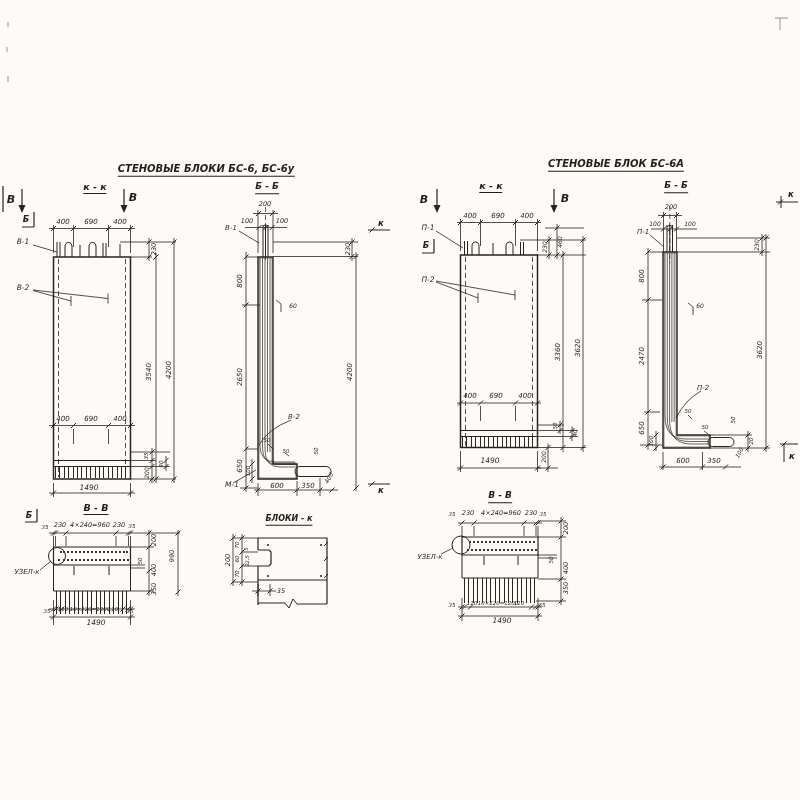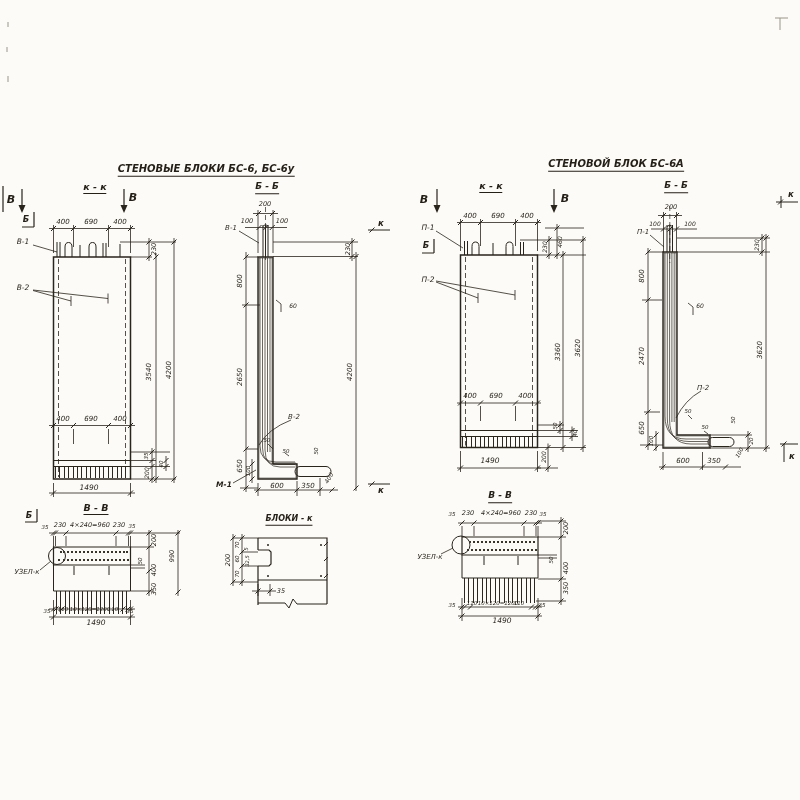--- a/index.html
+++ b/index.html
@@ -116,21 +116,21 @@
   <div class="hatchv" style="left:462px;top:437px;width:74px;height:10px;"></div>
   <div class="hatchv" style="left:464px;top:578px;width:73px;height:25px;"></div>
 
   <div class="dotrow" style="left:60px;top:551px;width:68px;"></div>
   <div class="dotrow" style="left:58px;top:559px;width:71px;"></div>
   <div class="dotrow" style="left:469px;top:541px;width:66px;"></div>
   <div class="dotrow" style="left:467px;top:549px;width:70px;"></div>
 
   <div id="labels">
       <span class="lbl ul bold" style="left: 206px; top: 170px; font-size: 10px; transform: translate(-50%, -50%) rotate(0deg);">СТЕНОВЫЕ БЛОКИ БС-6, БС-6у</span>
-      <span class="lbl ul bold" style="left: 616px; top: 165px; font-size: 10px; transform: translate(-50%, -50%) rotate(0deg);">СТЕНОВОЙ БЛОК БС-6А</span>
+      <span class="lbl ul bold" style="left: 616px; top: 165px; font-size: 10px; transform: translate(-50%, -50%) rotate(0deg);">СТЕНОВЫЕ БЛОК БС-6А</span>
       <span class="lbl ul bold" style="left: 95px; top: 188px; font-size: 9.5px; transform: translate(-50%, -50%) rotate(0deg);">к - к</span>
       <span class="lbl bold" style="left: 11px; top: 199px; font-size: 11px; transform: translate(-50%, -50%) rotate(0deg);">В</span>
       <span class="lbl bold" style="left: 133px; top: 197px; font-size: 11px; transform: translate(-50%, -50%) rotate(0deg);">В</span>
       <span class="lbl bold" style="left: 26px; top: 219px; font-size: 8.5px; transform: translate(-50%, -50%) rotate(0deg);">Б</span>
       <span class="lbl" style="left: 23px; top: 242px; font-size: 7.5px; transform: translate(-50%, -50%) rotate(0deg);">В-1</span>
       <span class="lbl" style="left: 23px; top: 288px; font-size: 7.5px; transform: translate(-50%, -50%) rotate(0deg);">В-2</span>
       <span class="lbl" style="left: 63px; top: 222px; font-size: 7px; transform: translate(-50%, -50%) rotate(0deg);">400</span>
       <span class="lbl" style="left: 91px; top: 222px; font-size: 7px; transform: translate(-50%, -50%) rotate(0deg);">690</span>
       <span class="lbl" style="left: 120px; top: 222px; font-size: 7px; transform: translate(-50%, -50%) rotate(0deg);">400</span>
       <span class="lbl" style="left: 154px; top: 249px; font-size: 6.5px; transform: translate(-50%, -50%) rotate(-90deg);">230</span>
@@ -157,21 +157,21 @@
       <span class="lbl" style="left: 249px; top: 471px; font-size: 5.5px; transform: translate(-50%, -50%) rotate(-90deg);">100</span>
       <span class="lbl" style="left: 350px; top: 372px; font-size: 7px; transform: translate(-50%, -50%) rotate(-90deg);">4200</span>
       <span class="lbl" style="left: 294px; top: 417px; font-size: 7px; transform: translate(-50%, -50%) rotate(0deg);">В-2</span>
       <span class="lbl" style="left: 293px; top: 306px; font-size: 6px; transform: translate(-50%, -50%) rotate(0deg);">60</span>
       <span class="lbl" style="left: 267px; top: 441px; font-size: 5.5px; transform: translate(-50%, -50%) rotate(0deg);">50</span>
       <span class="lbl" style="left: 286px; top: 452px; font-size: 5.5px; transform: translate(-50%, -50%) rotate(0deg);">50</span>
       <span class="lbl" style="left: 317px; top: 451px; font-size: 5.5px; transform: translate(-50%, -50%) rotate(-90deg);">50</span>
       <span class="lbl" style="left: 277px; top: 486px; font-size: 7px; transform: translate(-50%, -50%) rotate(0deg);">600</span>
       <span class="lbl" style="left: 308px; top: 486px; font-size: 7px; transform: translate(-50%, -50%) rotate(0deg);">350</span>
       <span class="lbl" style="left: 329px; top: 478px; font-size: 6px; transform: translate(-50%, -50%) rotate(-60deg);">400</span>
-      <span class="lbl" style="left: 224px; top: 485px; font-size: 7.5px; transform: translate(-50%, -50%) rotate(0deg); font-weight: bold;">М-1</span>
+      <span class="lbl" style="left: 232px; top: 485px; font-size: 7.5px; transform: translate(-50%, -50%) rotate(0deg);">М-1</span>
       <span class="lbl ul bold" style="left: 96px; top: 509px; font-size: 9.5px; transform: translate(-50%, -50%) rotate(0deg);">В - В</span>
       <span class="lbl bold" style="left: 29px; top: 515px; font-size: 8.5px; transform: translate(-50%, -50%) rotate(0deg);">Б</span>
       <span class="lbl" style="left: 45px; top: 528px; font-size: 5.5px; transform: translate(-50%, -50%) rotate(0deg);">35</span>
       <span class="lbl" style="left: 60px; top: 525px; font-size: 6.5px; transform: translate(-50%, -50%) rotate(0deg);">230</span>
       <span class="lbl" style="left: 90px; top: 525px; font-size: 6.5px; transform: translate(-50%, -50%) rotate(0deg);">4×240=960</span>
       <span class="lbl" style="left: 119px; top: 525px; font-size: 6.5px; transform: translate(-50%, -50%) rotate(0deg);">230</span>
       <span class="lbl" style="left: 132px; top: 527px; font-size: 5.5px; transform: translate(-50%, -50%) rotate(0deg);">35</span>
       <span class="lbl" style="left: 27px; top: 572px; font-size: 7px; transform: translate(-50%, -50%) rotate(0deg);">УЗЕЛ-к</span>
       <span class="lbl" style="left: 154px; top: 540px; font-size: 6.5px; transform: translate(-50%, -50%) rotate(-90deg);">200</span>
       <span class="lbl" style="left: 141px; top: 561px; font-size: 5.5px; transform: translate(-50%, -50%) rotate(-90deg);">50</span>

